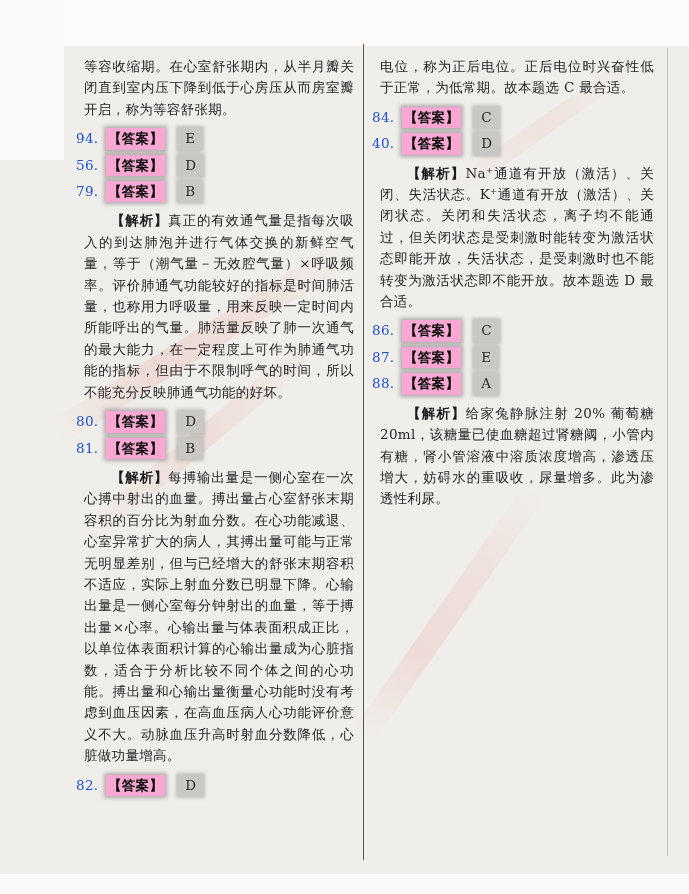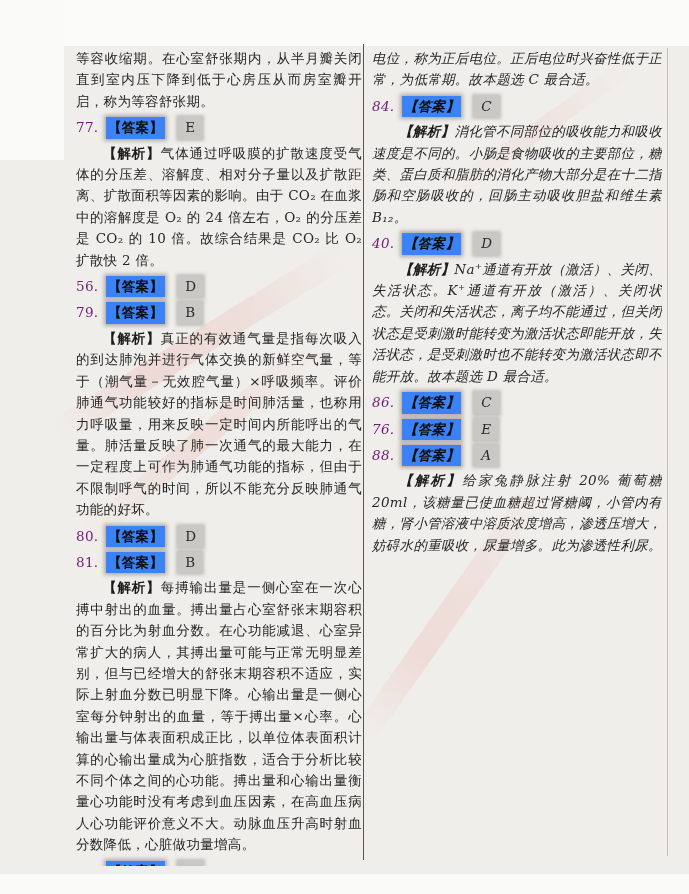--- a/index.html
+++ b/index.html
@@ -15,34 +15,34 @@
   .strip-bottom{position:absolute;left:0;top:874px;width:689px;height:20px;background:#fafaf9;}
   .scan{position:absolute;left:0;top:0;width:689px;height:894px;overflow:hidden;}
   .col{
     position:absolute;top:48px;
     font-size:13.5px;line-height:21.4px;color:#262626;
     text-align:justify;
     letter-spacing:0.3px;
     height:818px;overflow:hidden;
   }
   .col-left{left:76px;width:286px;}
-  .col-right{left:372px;width:290px;font-style:italic;}
+  .col-right{left:372px;width:290px;}
   .divider{position:absolute;left:363px;top:44px;width:1px;height:816px;background:#58554f;}
   .edge-right{position:absolute;left:667px;top:48px;width:1px;height:808px;background:#c4c0b8;}
-  p.para{margin:0;}
+  p.para{margin:8px;}
   p.analysis{text-indent:2em;}
   .jx{font-weight:700;color:#1c1c1c;}
   .ans-row{
     display:flex;align-items:baseline;
     margin:5px 0 4px 0;
   }
-  .ans-num{width:30px;flex:0 0 30px;color:#701a75;}
+  .ans-num{width:30px;flex:0 0 30px;color:#1d4ed8;}
   .ans-label{
     font-weight:700;color:#0e0e0e;
-    background:#3b82f6;
+    background:#f9a8d4;
     box-shadow:0 0 4px 2px rgba(120,119,117,0.55);
     padding:0 2px;
   }
   .ans-letter{
     margin-left:13px;
     background:#c9c8c5;
     box-shadow:0 0 3px 2px rgba(150,149,146,0.5);
     padding:0 7px;
     color:#2a2a2a;
   }
@@ -69,25 +69,24 @@
   <div class="strip-bottom"></div>
 
   <div class="wm wm1"></div>
   <div class="wm wm2"></div>
   <div class="wm wm3"></div>
   <div class="wm wm4"></div>
 
   <div class="col col-left">
       <p class="para">等容收缩期。在心室舒张期内，从半月瓣关闭直到室内压下降到低于心房压从而房室瓣开启，称为等容舒张期。</p>
       <div class="ans-row">
-        <span class="ans-num">77.</span>
+        <span class="ans-num">94.</span>
         <span class="ans-label">【答案】</span>
         <span class="ans-letter">E</span>
       </div>
-      <p class="para analysis"><b class="jx">【解析】</b><span>气体通过呼吸膜的扩散速度受气体的分压差、溶解度、相对分子量以及扩散距离、扩散面积等因素的影响。由于 CO₂ 在血浆中的溶解度是 O₂ 的 24 倍左右，O₂ 的分压差是 CO₂ 的 10 倍。故综合结果是 CO₂ 比 O₂ 扩散快 2 倍。</span></p>
       <div class="ans-row">
         <span class="ans-num">56.</span>
         <span class="ans-label">【答案】</span>
         <span class="ans-letter">D</span>
       </div>
       <div class="ans-row">
         <span class="ans-num">79.</span>
         <span class="ans-label">【答案】</span>
         <span class="ans-letter">B</span>
       </div>
@@ -110,34 +109,33 @@
       </div>
     </div>
   <div class="divider"></div>
   <div class="col col-right">
       <p class="para">电位，称为正后电位。正后电位时兴奋性低于正常，为低常期。故本题选 C 最合适。</p>
       <div class="ans-row">
         <span class="ans-num">84.</span>
         <span class="ans-label">【答案】</span>
         <span class="ans-letter">C</span>
       </div>
-      <p class="para analysis"><b class="jx">【解析】</b><span>消化管不同部位的吸收能力和吸收速度是不同的。小肠是食物吸收的主要部位，糖类、蛋白质和脂肪的消化产物大部分是在十二指肠和空肠吸收的，回肠主动吸收胆盐和维生素 B₁₂。</span></p>
       <div class="ans-row">
         <span class="ans-num">40.</span>
         <span class="ans-label">【答案】</span>
         <span class="ans-letter">D</span>
       </div>
       <p class="para analysis"><b class="jx">【解析】</b><span>Na⁺通道有开放（激活）、关闭、失活状态。K⁺通道有开放（激活）、关闭状态。关闭和失活状态，离子均不能通过，但关闭状态是受刺激时能转变为激活状态即能开放，失活状态，是受刺激时也不能转变为激活状态即不能开放。故本题选 D 最合适。</span></p>
       <div class="ans-row">
         <span class="ans-num">86.</span>
         <span class="ans-label">【答案】</span>
         <span class="ans-letter">C</span>
       </div>
       <div class="ans-row">
-        <span class="ans-num">76.</span>
+        <span class="ans-num">87.</span>
         <span class="ans-label">【答案】</span>
         <span class="ans-letter">E</span>
       </div>
       <div class="ans-row">
         <span class="ans-num">88.</span>
         <span class="ans-label">【答案】</span>
         <span class="ans-letter">A</span>
       </div>
       <p class="para analysis"><b class="jx">【解析】</b><span>给家兔静脉注射 20% 葡萄糖 20ml，该糖量已使血糖超过肾糖阈，小管内有糖，肾小管溶液中溶质浓度增高，渗透压增大，妨碍水的重吸收，尿量增多。此为渗透性利尿。</span></p>
     </div>

